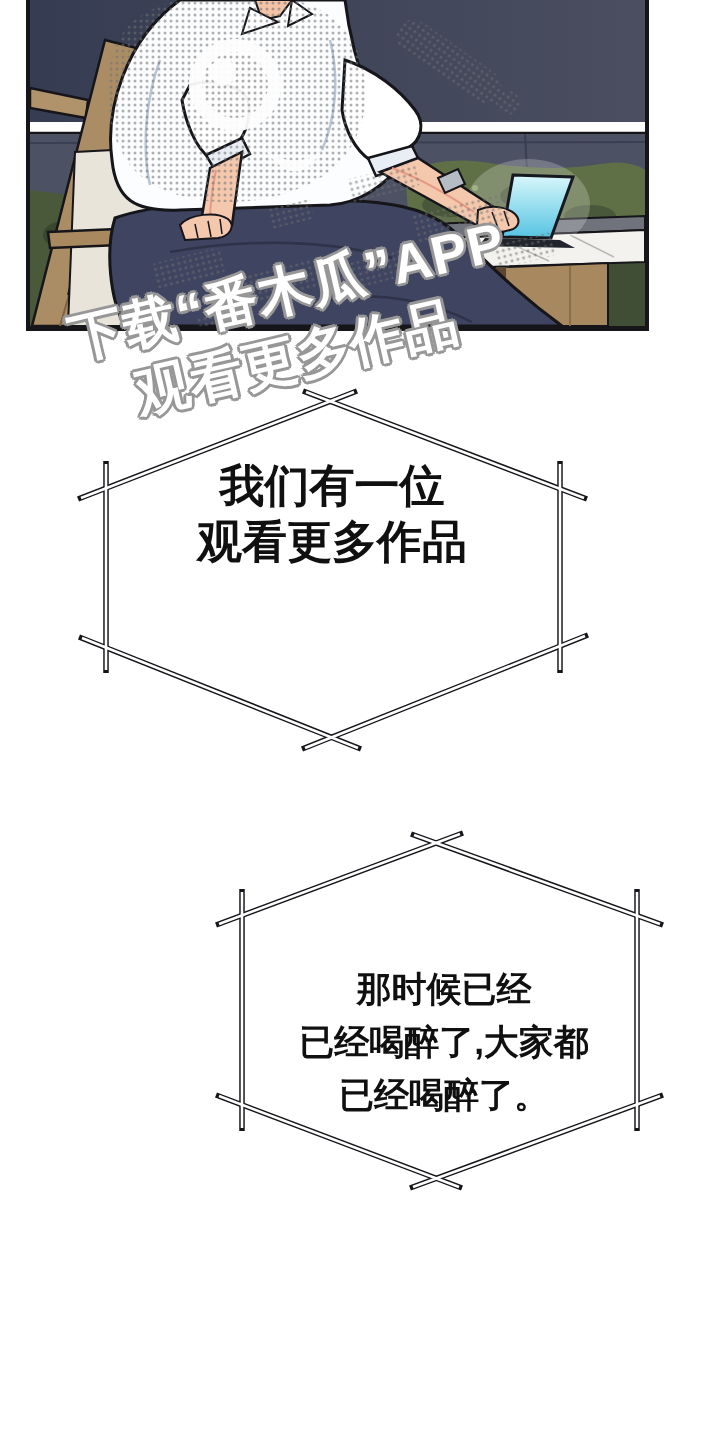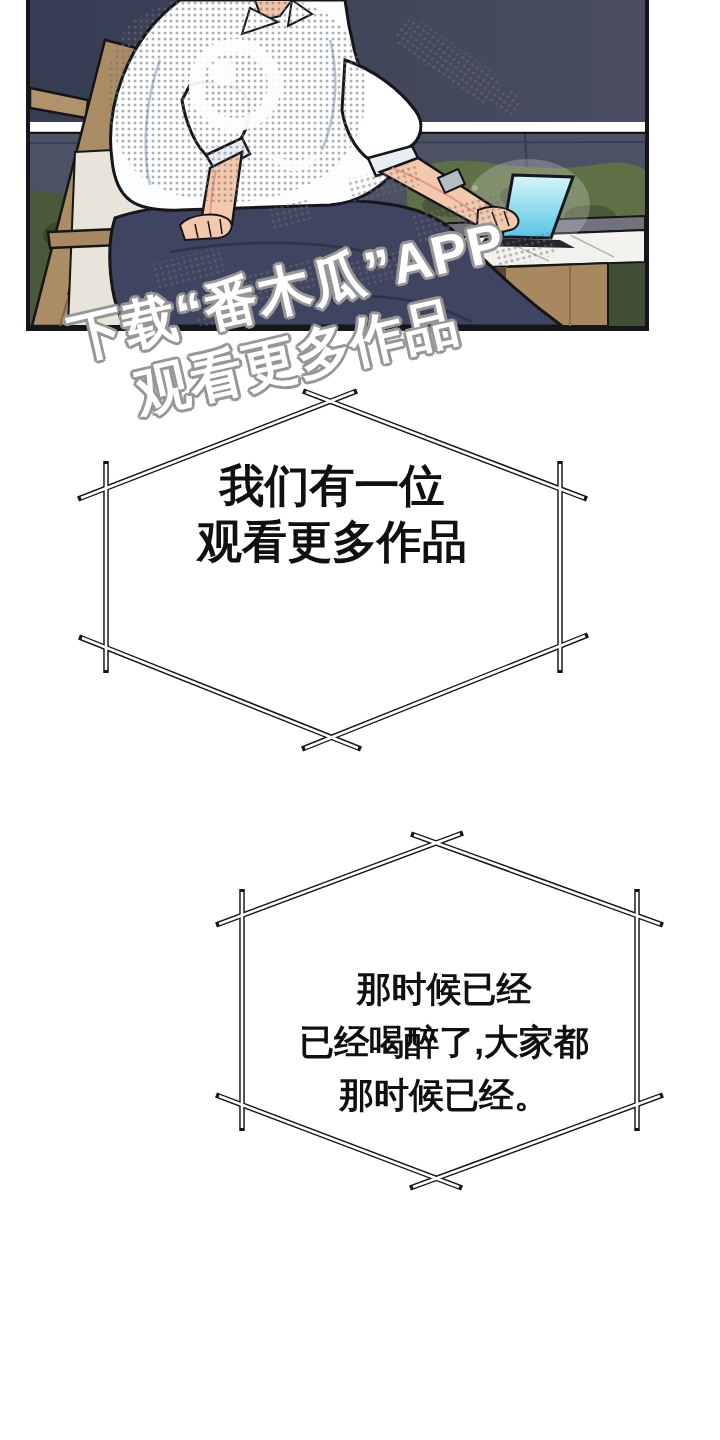--- a/index.html
+++ b/index.html
@@ -202,16 +202,16 @@
   </svg>
 
   <div class="bubble-text bubble-text-1">
     <div>我们有一位</div>
     <div>观看更多作品</div>
   </div>
 
   <div class="bubble-text bubble-text-2">
     <div>那时候已经</div>
     <div>已经喝醉了,大家都</div>
-    <div>那时候已经。</div>
+    <div>已经喝醉了。</div>
   </div>
 
 </div>
 
 </body></html>

